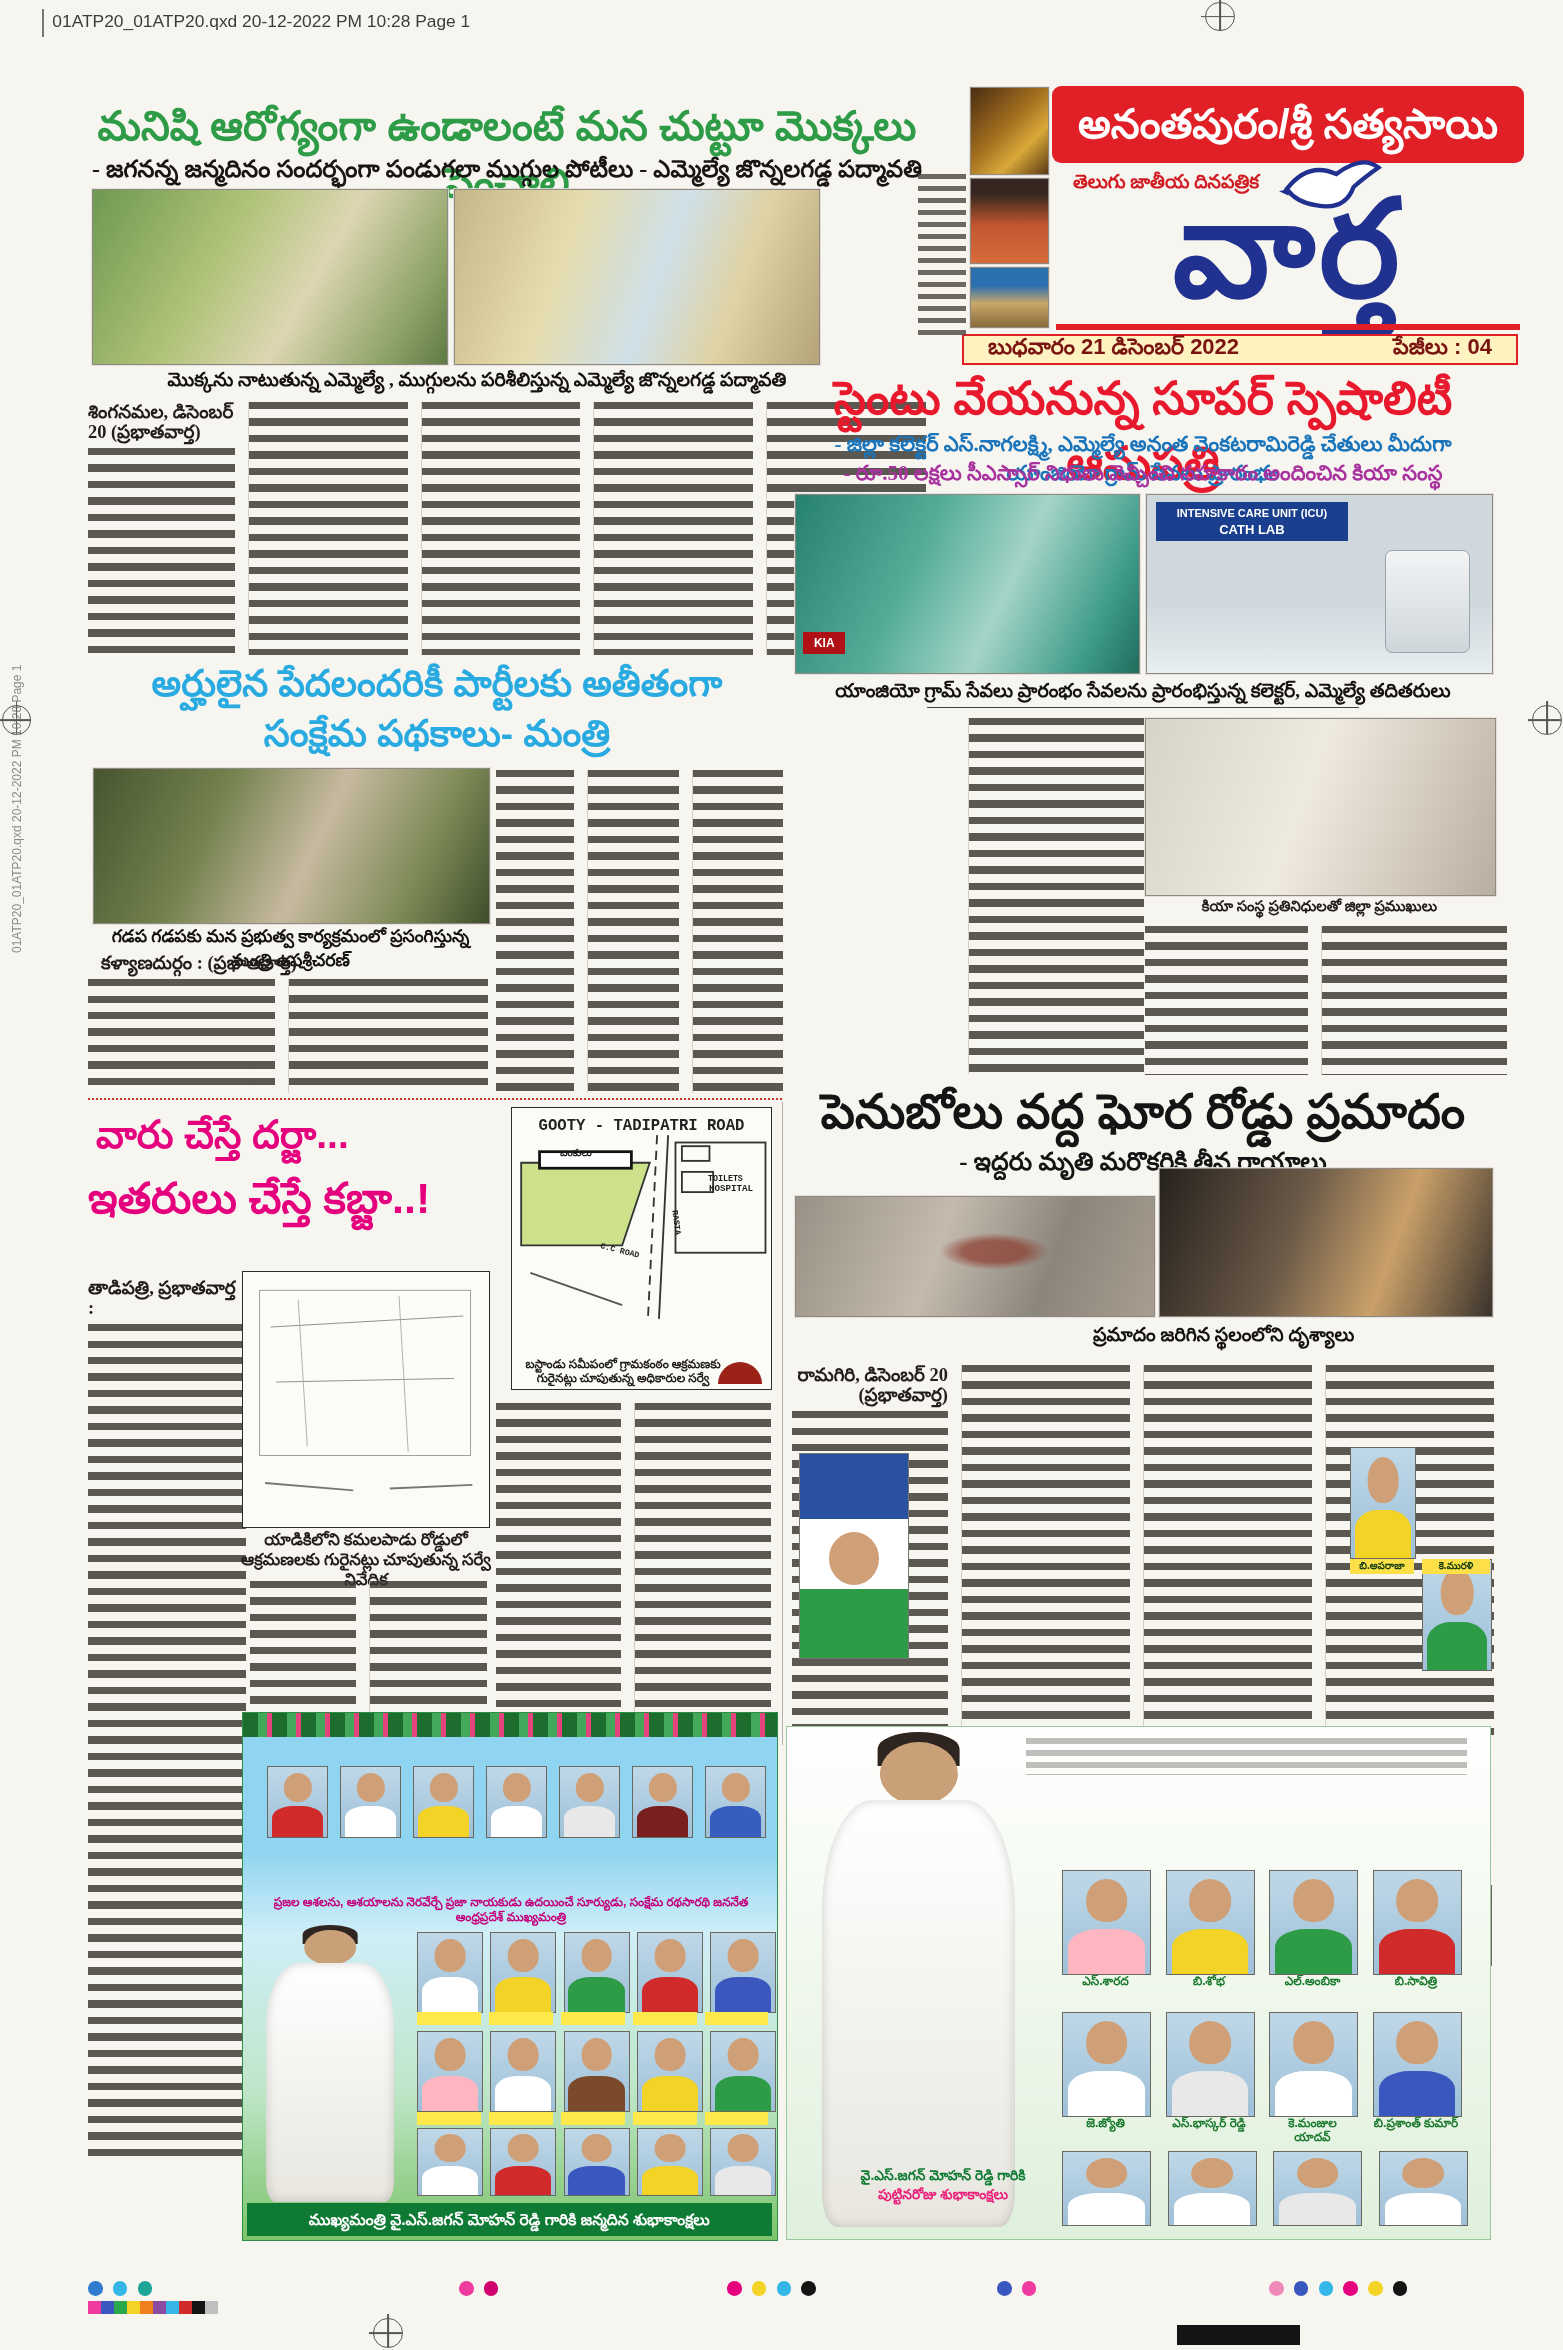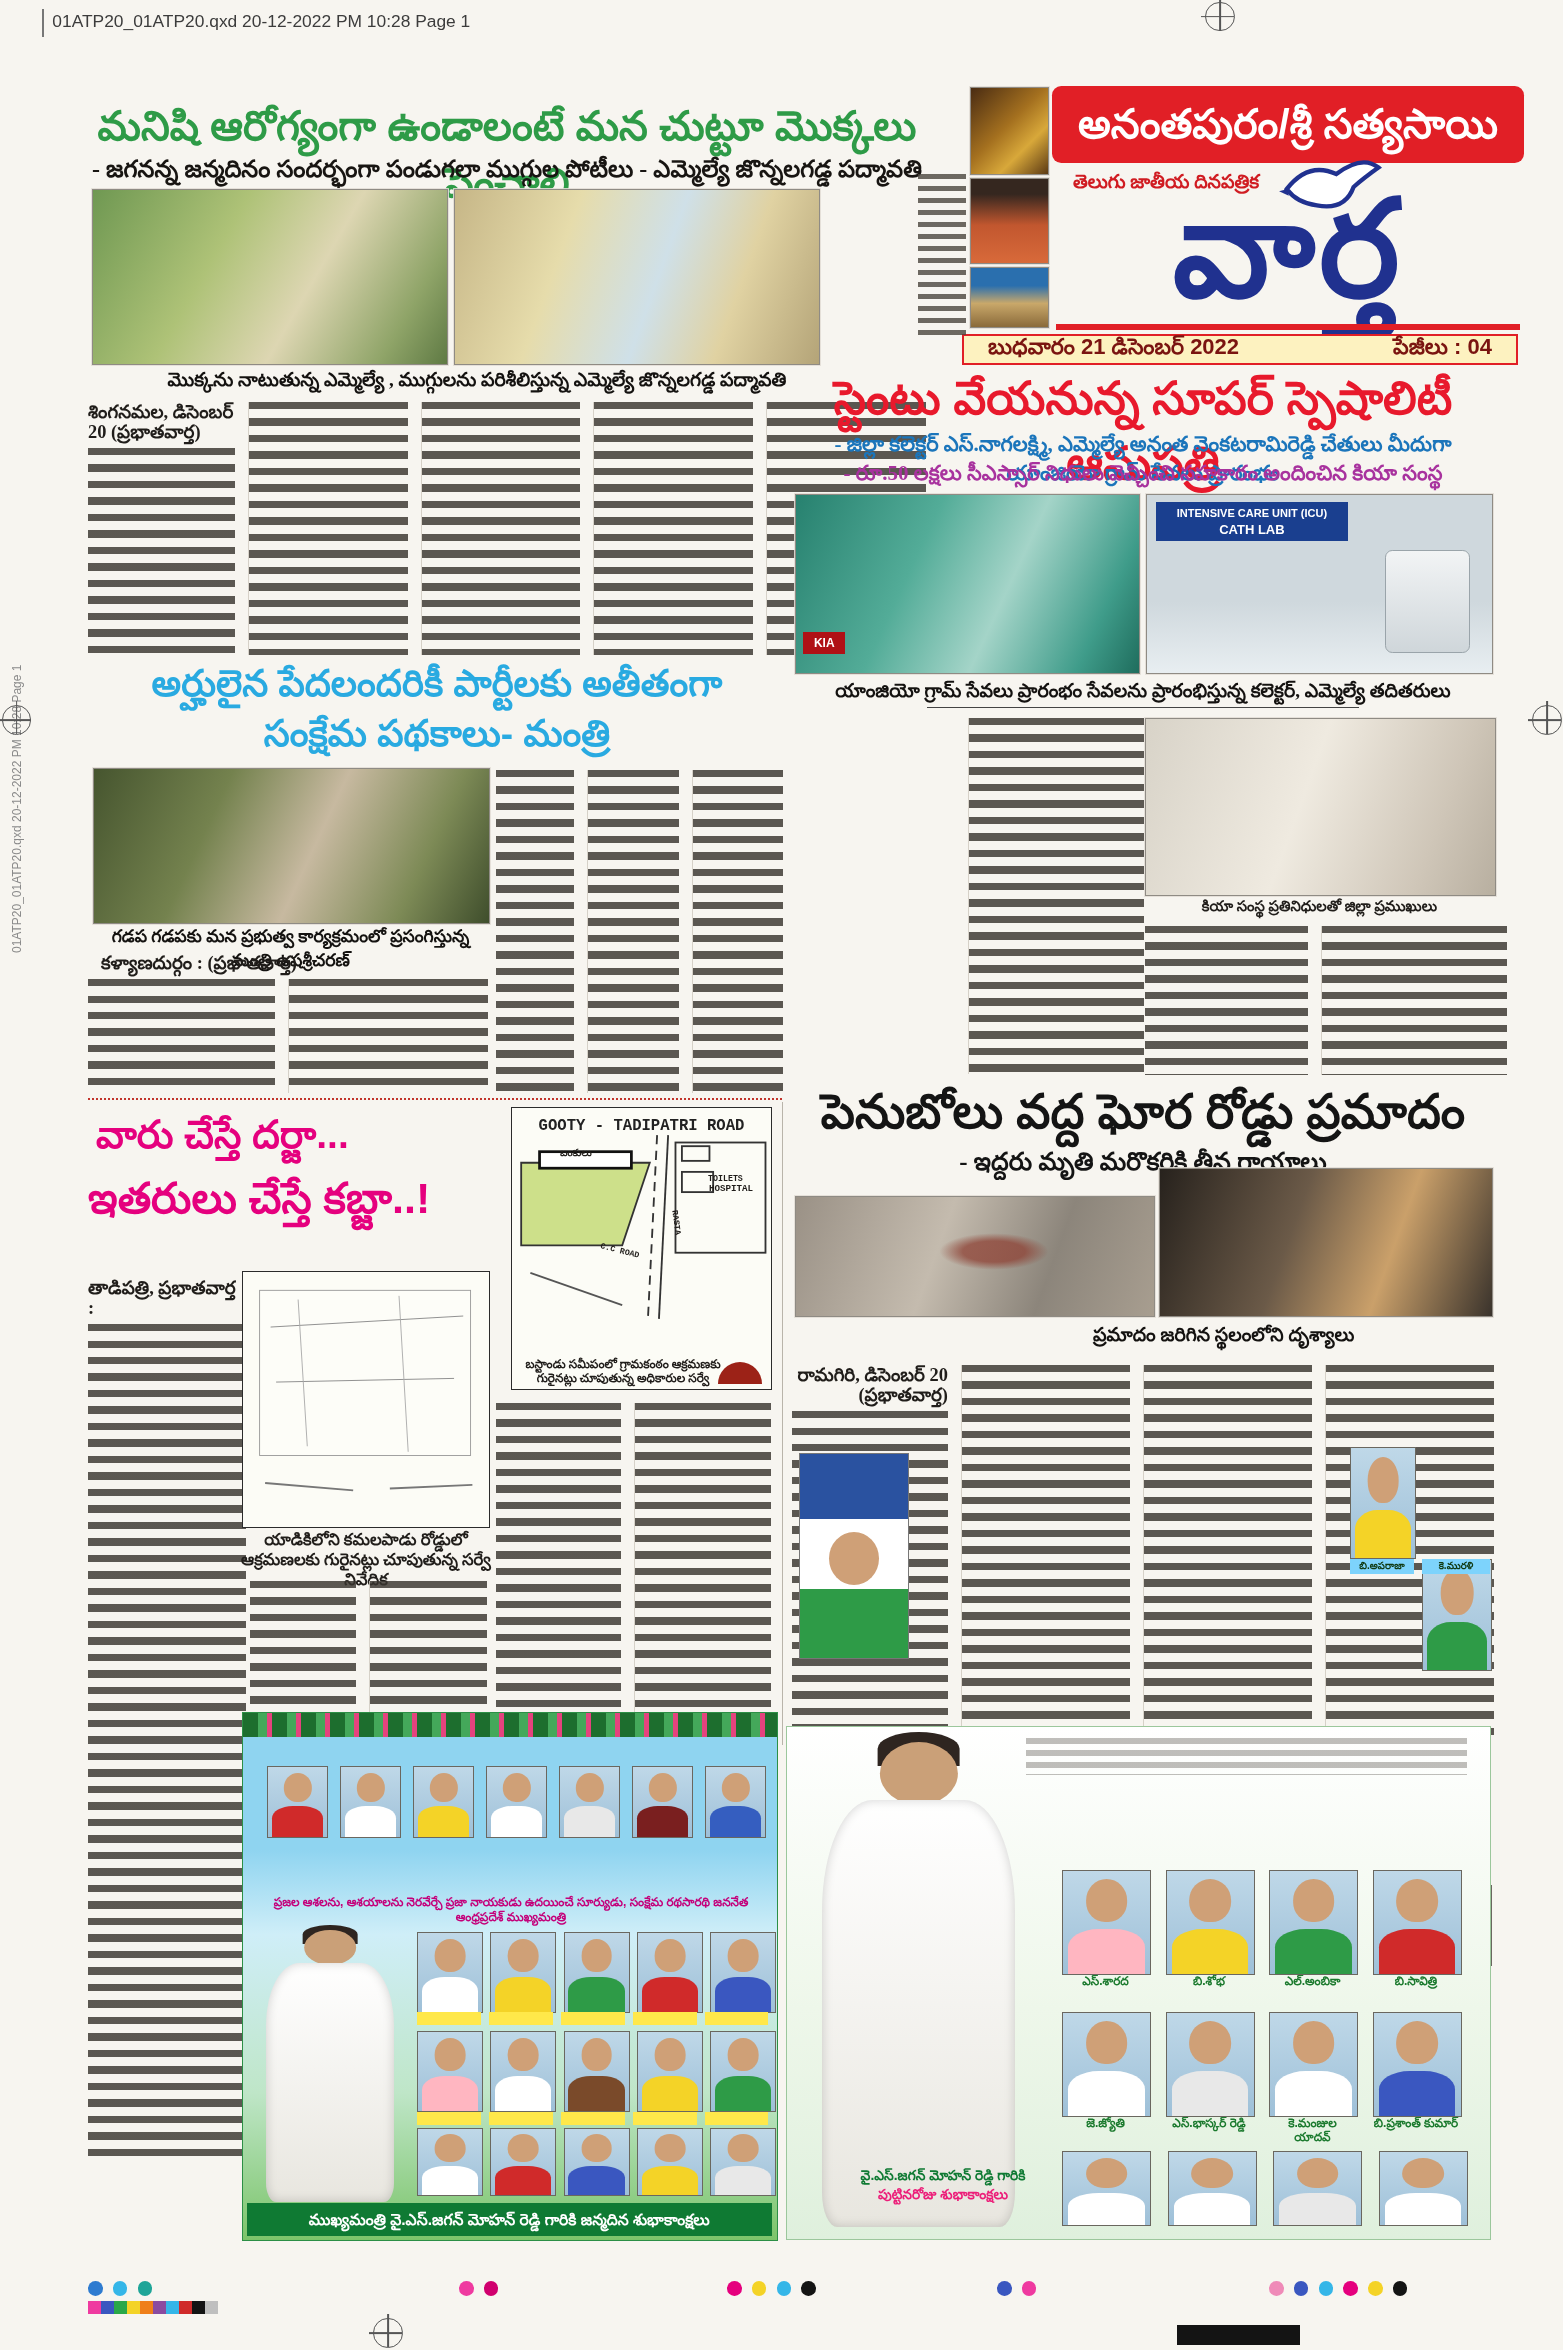--- a/index.html
+++ b/index.html
@@ -20,21 +20,21 @@
   .hl{font-family:"Liberation Sans",sans-serif;font-weight:bold;}
   .reg{width:27.5px;height:27.5px;border:1.8px solid #555;border-radius:50%;position:absolute;}
   .reg::before,.reg::after{content:"";position:absolute;background:#555;}
   .reg::before{left:50%;top:-4.6px;width:1.8px;height:33px;transform:translateX(-50%);}
   .reg::after{top:50%;left:-4.6px;height:1.8px;width:33px;transform:translateY(-50%);}
   .dot{width:14.7px;height:14.7px;border-radius:50%;display:inline-block;margin-right:6.4px;vertical-align:middle;}
   .sq{width:13px;height:13px;display:inline-block;vertical-align:middle;}
   .pt{position:relative;overflow:hidden;border:0.9px solid #6a675f;background:linear-gradient(#bfd8e8,#9ec0d8);}
   .pt::before{content:"";position:absolute;left:50%;top:8%;width:48%;height:42%;transform:translateX(-50%);border-radius:50% 50% 46% 46%;background:#cfa077;}
   .pt::after{content:"";position:absolute;left:6%;bottom:0;width:88%;height:44%;border-radius:40% 40% 0 0;background:var(--sh,#e9e9e9);}
-  .nbar{background:#7dd3fc;color:#103a12;font:bold 10px "Liberation Sans",sans-serif;text-align:center;height:14.7px;line-height:14.7px;overflow:hidden;}
+  .nbar{background:#fde047;color:#103a12;font:bold 10px "Liberation Sans",sans-serif;text-align:center;height:14.7px;line-height:14.7px;overflow:hidden;}
   .nm{color:#1b7a2e;font:bold 12px "Liberation Sans",sans-serif;text-align:center;line-height:13.8px;}
   .dotted-red{border-top:2.8px dotted #c2342c;}
   .vline{width:0.9px;background:#b9b4aa;}
   .sketch{background:#fcfcf6;border:1.8px solid #2b2b2b;}
   .hand{font-family:"Liberation Mono",monospace;font-weight:bold;}
   .figman{position:relative;}
   .figman .head{position:absolute;left:50%;transform:translateX(-50%);top:0;width:34%;height:13%;border-radius:50%;background:#caa078;}
   .figman .hair{position:absolute;left:50%;transform:translateX(-50%);top:-2%;width:36%;height:7%;border-radius:50% 50% 0 0;background:#2e2520;}
   .figman .bodyw{position:absolute;left:8%;top:12%;width:84%;height:88%;border-radius:26% 26% 8% 8%;background:linear-gradient(#ffffff,#e8e6df);box-shadow:inset 0 0 11px rgba(0,0,0,.18);}
 </style>

